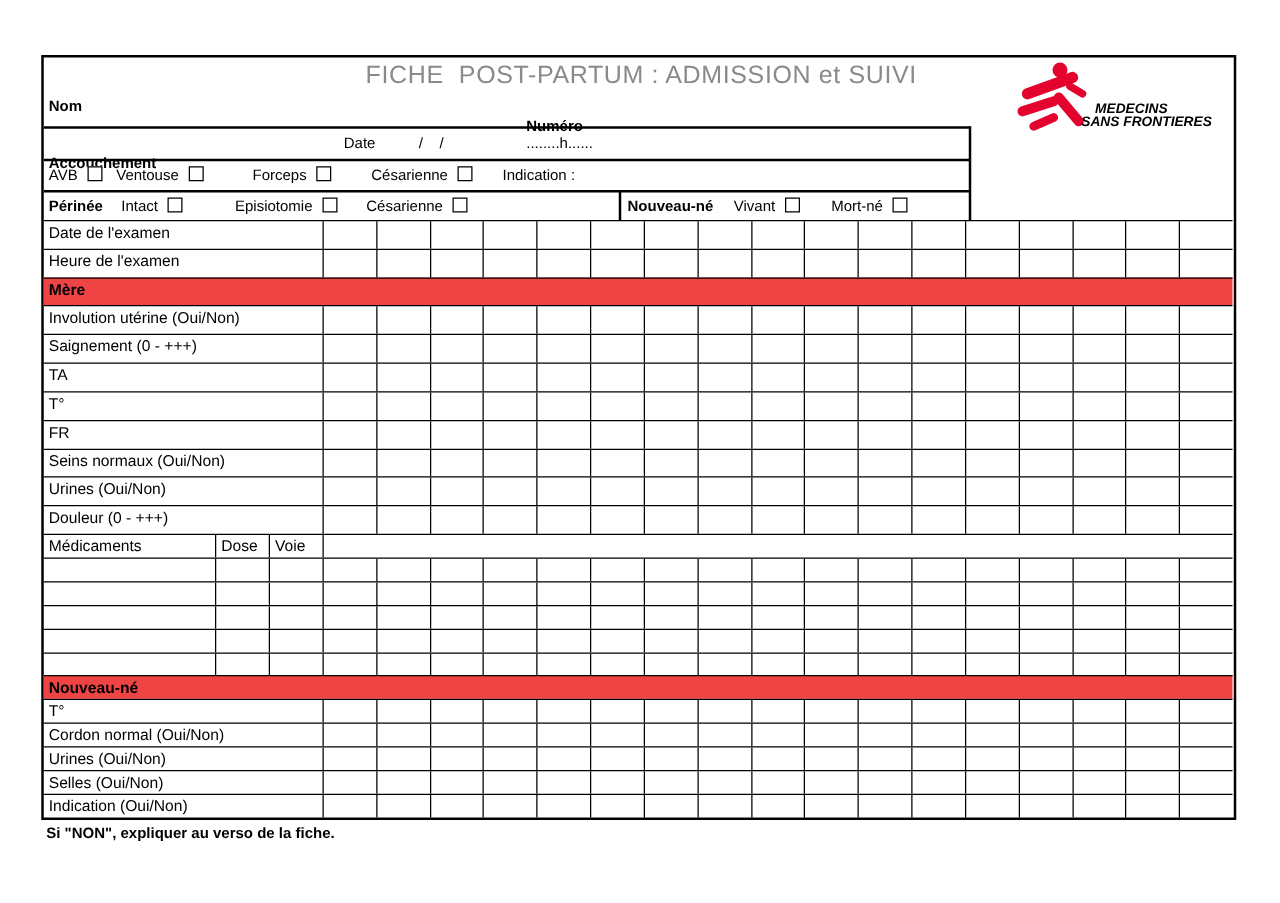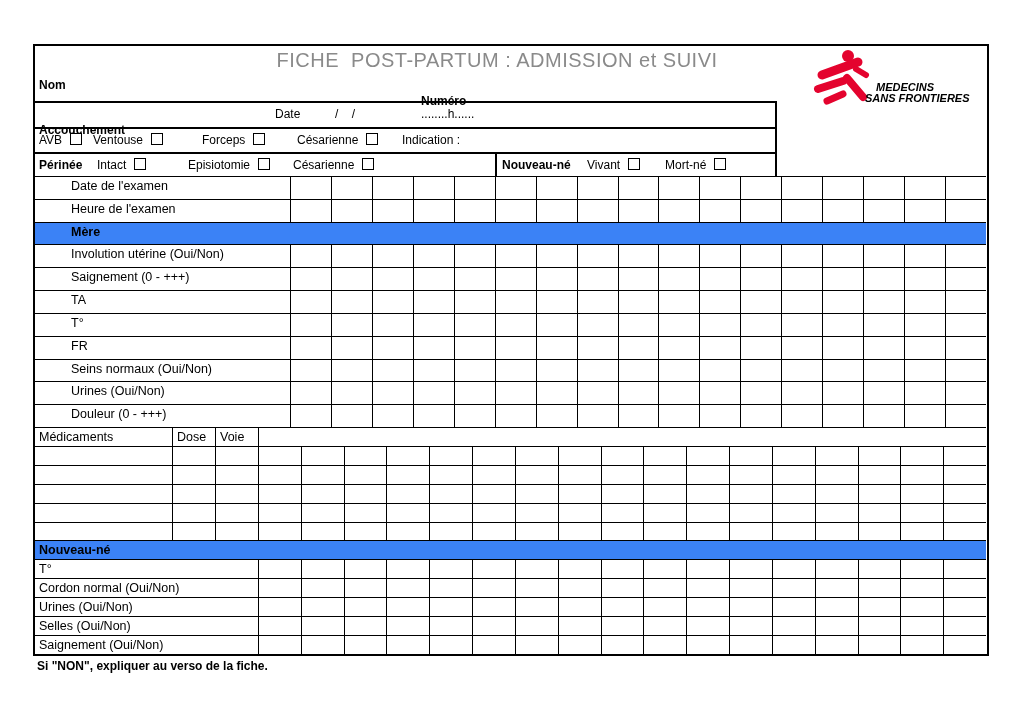--- a/index.html
+++ b/index.html
@@ -7,45 +7,45 @@
         font-family:"Liberation Sans",sans-serif;color:#000;overflow:hidden;}
   .frame{position:absolute;left:33px;top:44px;width:956px;height:612px;
          border:2.5px solid #000;box-sizing:border-box;background:#fff;}
   .hline,.vline{position:absolute;background:#000;}
   .hline{height:1.5px;}
   .vline{width:1.5px;}
 
   
   .t{position:absolute;font-size:12px;white-space:pre;}
   .b{font-weight:bold;}
-  .title{position:absolute;left:212px;top:3px;width:500px;text-align:center;
+  .title{position:absolute;left:228px;top:3px;width:500px;text-align:center;
          font-size:20px;color:#8a8a8a;white-space:pre;letter-spacing:.5px;}
   .cb{display:inline-block;width:10px;height:10px;border:1.2px solid #000;
       vertical-align:-1px;margin-left:8px;background:#fff;}
 
   
   .logo{position:absolute;left:770px;top:0px;width:182px;height:66px;}
   .logo svg{position:absolute;left:8px;top:2px;}
   .logo-text{position:absolute;left:60px;top:36px;font-weight:bold;font-style:italic;
              font-size:11px;line-height:10.5px;letter-spacing:0px;white-space:nowrap;}
   .logo-text .l1{margin-left:11px;}
 
   
   .grid{position:absolute;left:0;top:130px;width:951px;height:478px;
         display:flex;flex-direction:column;}
   .grow{display:flex;flex-basis:0;box-sizing:border-box;border-top:1.5px solid #000;min-height:0;}
-  .sz-tall{flex-grow:219;padding-left:32px;}
+  .sz-tall{flex-grow:219;}
   .sz-short{flex-grow:180;}
   .grow>*{box-sizing:border-box;min-width:0;}
   .lbl{width:223px;padding:2px 2px 0 4px;font-size:12.5px;white-space:nowrap;overflow:hidden;}
   .lbl-med{width:137px;}
   .subcell{width:43px;border-left:1.5px solid #000;font-size:12.5px;padding:2px 0 0 4px;
            white-space:nowrap;overflow:hidden;}
   .cell{flex:1;border-left:1.5px solid #000;}
-  .section-row{background:#3b82f6;}
+  .section-row{background:#ef4444;}
   .sec-label{font-size:12.5px;font-weight:bold;padding:2px 0 0 4px;}
 
   .footnote{position:absolute;left:37px;top:659px;font-size:12px;font-weight:bold;}
 </style>
 </head>
 <body>
 
 <div id="page">
   <div class="frame">
 
@@ -498,21 +498,21 @@
           <div class="cell"></div>
           <div class="cell"></div>
           <div class="cell"></div>
           <div class="cell"></div>
           <div class="cell"></div>
           <div class="cell"></div>
           <div class="cell"></div>
           <div class="cell"></div>
         </div>
         <div class="grow sz-short">
-          <div class="lbl">Saignement (Oui/Non)</div>
+          <div class="lbl">Indication (Oui/Non)</div>
           <div class="cell"></div>
           <div class="cell"></div>
           <div class="cell"></div>
           <div class="cell"></div>
           <div class="cell"></div>
           <div class="cell"></div>
           <div class="cell"></div>
           <div class="cell"></div>
           <div class="cell"></div>
           <div class="cell"></div>

